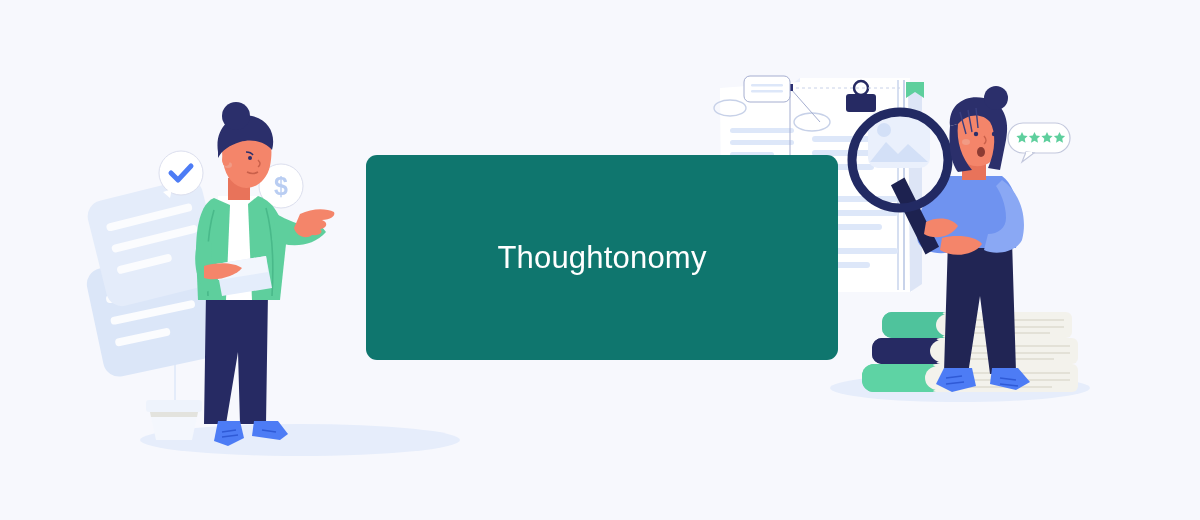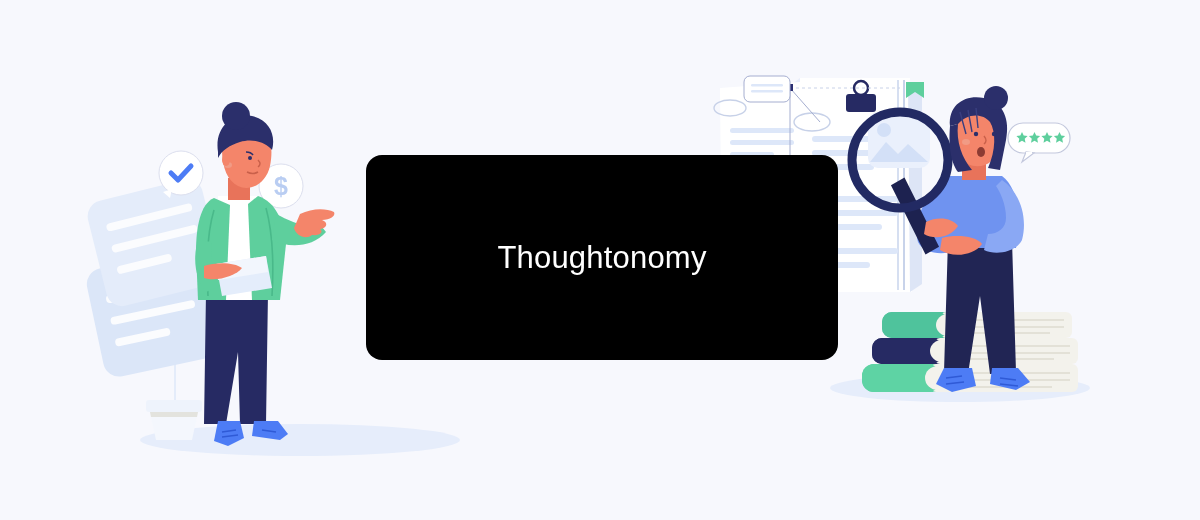--- a/index.html
+++ b/index.html
@@ -6,21 +6,21 @@
   body{
     width:1200px;height:520px;overflow:hidden;
     background:#f7f8fd;
     font-family:"Liberation Sans", sans-serif;
     position:relative;
   }
   #stage{position:absolute;inset:0;width:1200px;height:520px;}
   #art{position:absolute;left:0;top:0;width:1200px;height:520px;}
   .card{
     position:absolute;left:366px;top:155px;width:472px;height:205px;
-    background:#000000;border-radius:16px;
+    background:#0f766e;border-radius:11px;
     display:flex;align-items:center;justify-content:center;
   }
   .card-title{
     color:#ffffff;font-size:31px;font-weight:400;letter-spacing:.2px;
     font-family:"Liberation Sans", sans-serif;white-space:nowrap;
   }
 </style>
 </head>
 <body>
 

